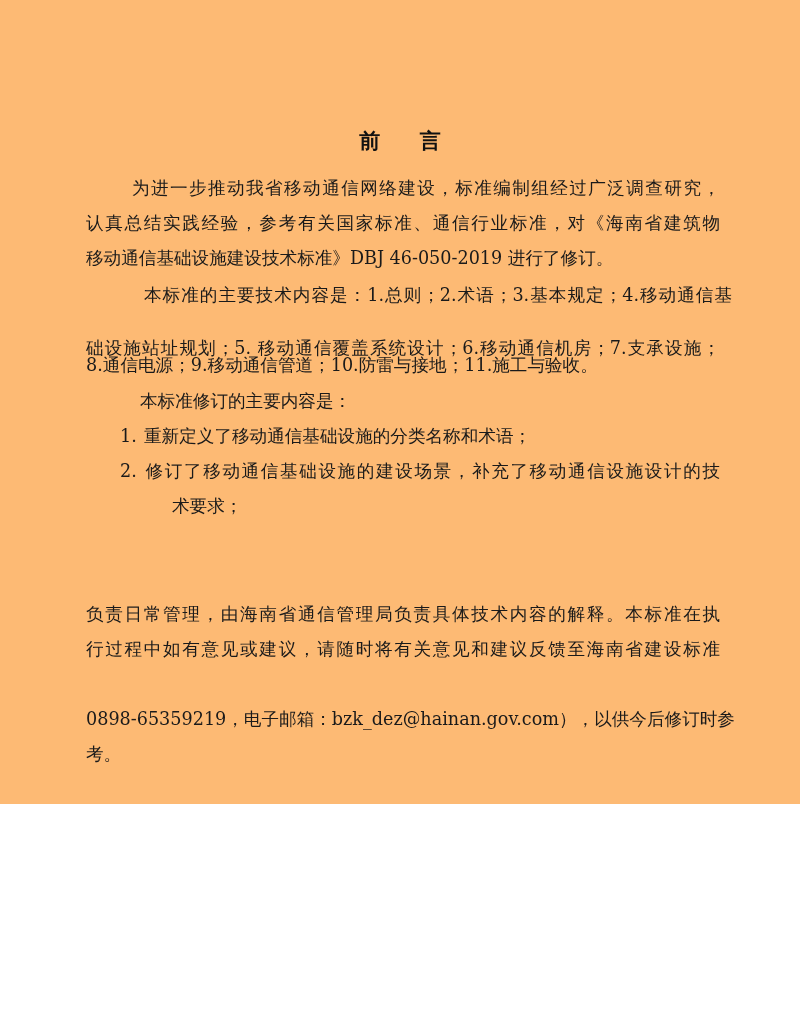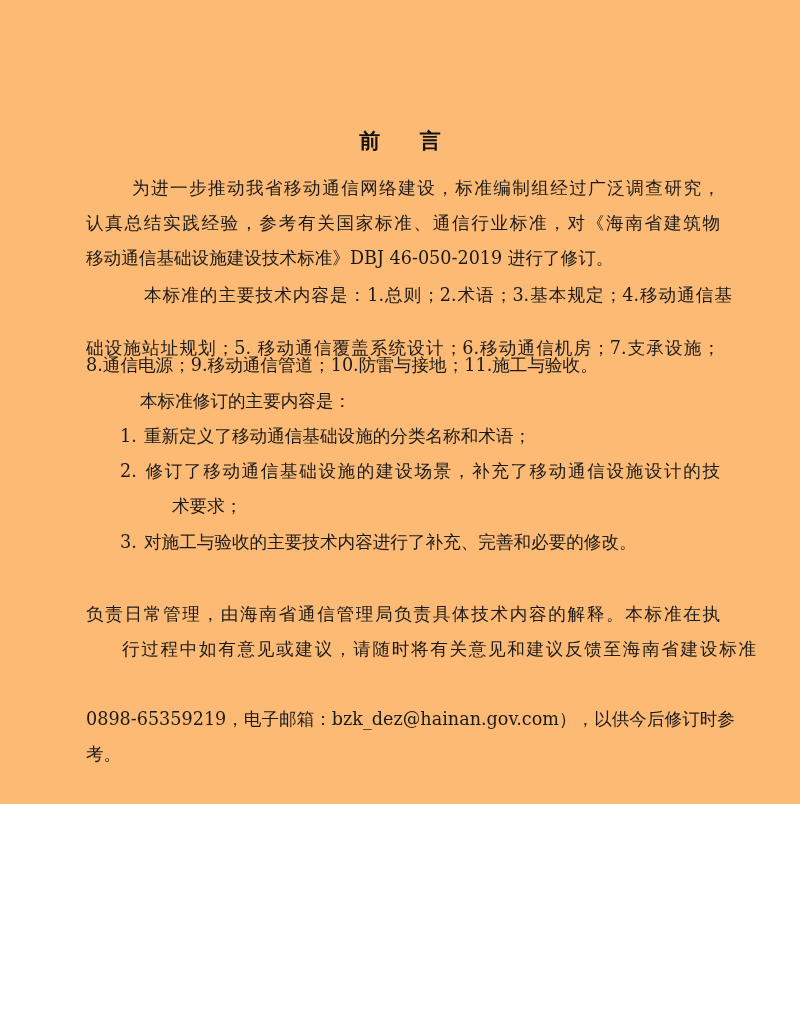--- a/index.html
+++ b/index.html
@@ -69,22 +69,19 @@
 
   <div class="line" style="left:132px; top:389px;margin-left:8px;">本标准修订的主要内容是：</div>
 
   <div class="line" style="left:120px; top:424px;">
     <span class="list-num">1.</span><span>重新定义了移动通信基础设施的分类名称和术语；</span>
   </div>
   <div class="line justify" style="left:120px; top:459px; width:600px;">
     <span class="list-num">2.</span><span>修订了移动通信基础设施的建设场景，补充了移动通信设施设计的技</span>
   </div>
   <div class="line" style="left:144px; top:494px;margin-left:28px;">术要求；</div>
-  <div class="line" style="left:120px; top:530px;">
-    <span class="list-num">3.</span><span>对施工与验收的主要技术内容进行了补充、完善和必要的修改。</span>
-  </div>
 
   <div class="line justify" style="left:86px; top:602px; width:634px;">负责日常管理，由海南省通信管理局负责具体技术内容的解释。本标准在执</div>
-  <div class="line justify" style="left:86px; top:637px; width:634px;margin-left:36px;">行过程中如有意见或建议，请随时将有关意见和建议反馈至海南省建设标准</div>
+  <div class="line justify" style="left:86px; top:637px; width:634px;">行过程中如有意见或建议，请随时将有关意见和建议反馈至海南省建设标准</div>
   <div class="line justify" style="left:86px; top:707px; width:634px;">0898-65359219，电子邮箱：bzk_dez@hainan.gov.com），以供今后修订时参</div>
   <div class="line" style="left:86px; top:742px;">考。</div>
 
 </div>
 
 </body></html>

